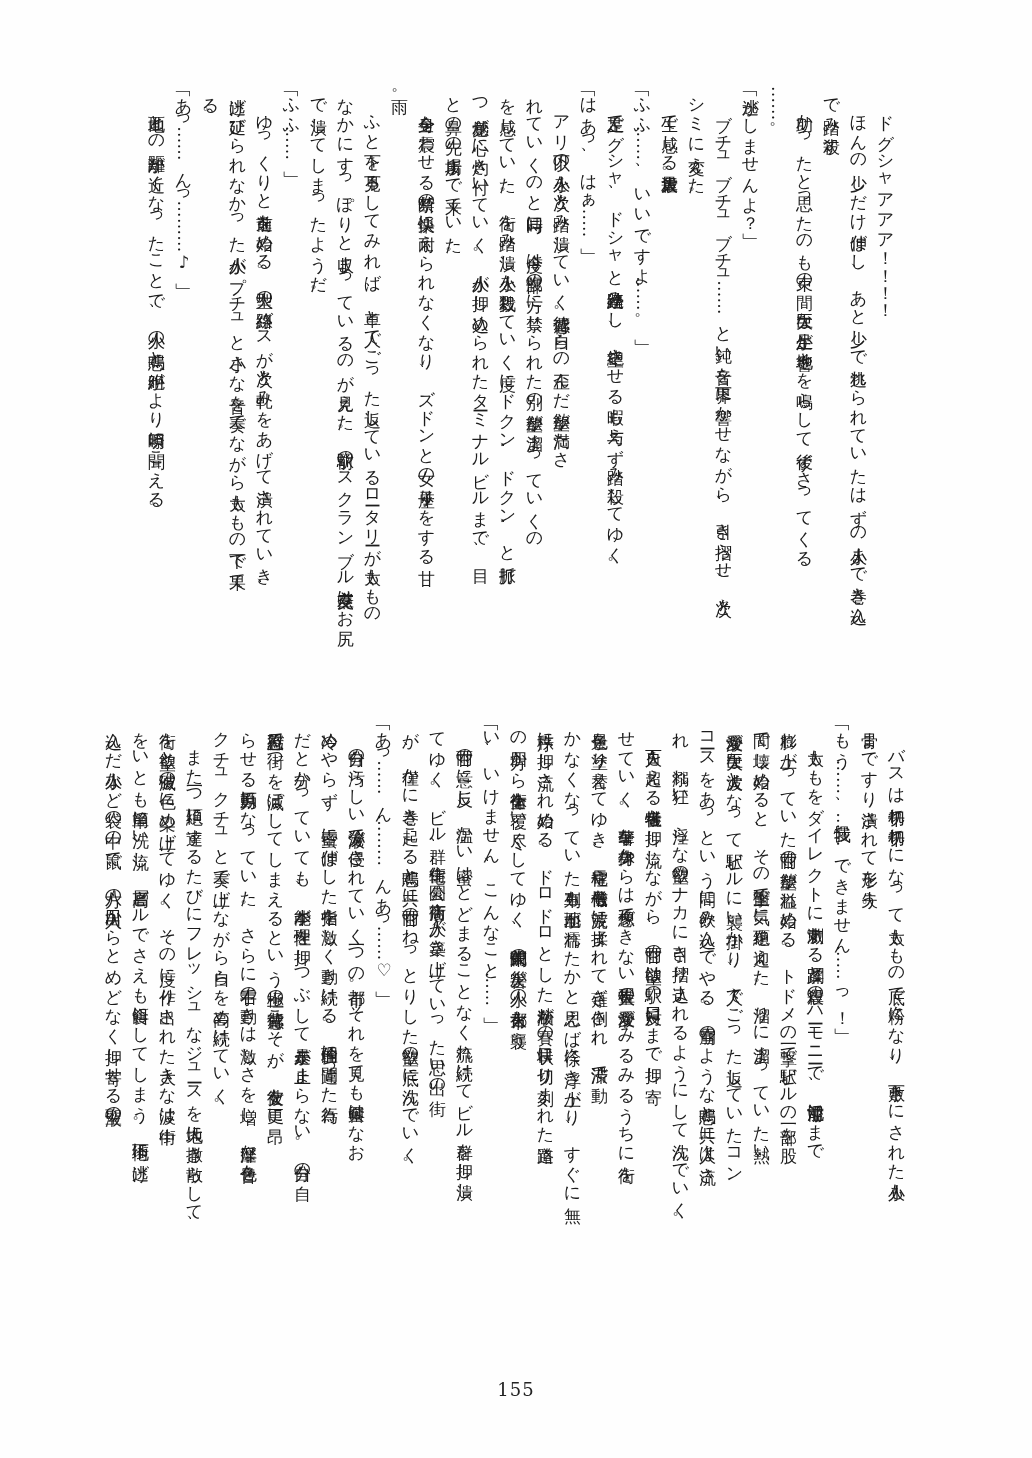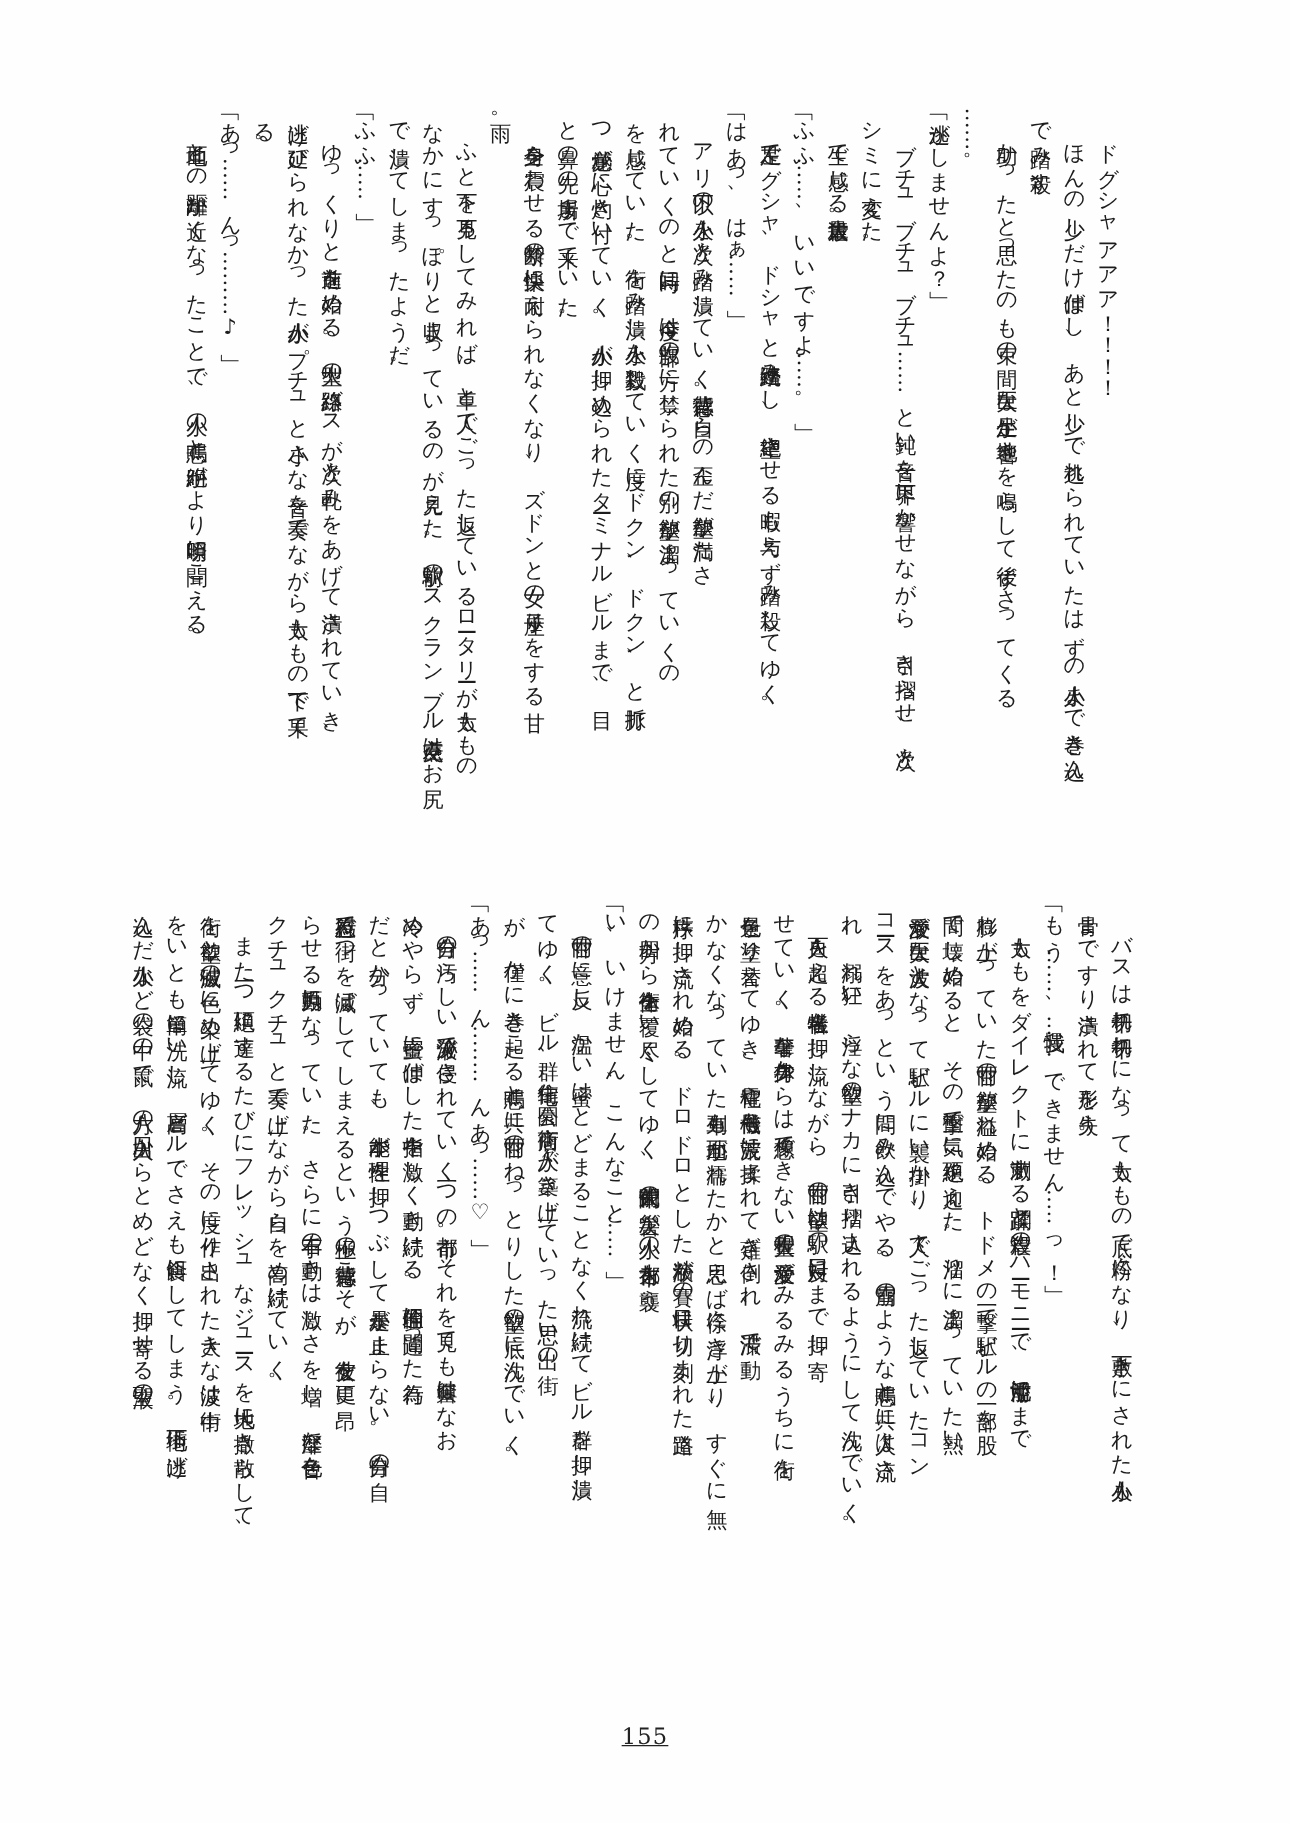--- a/index.html
+++ b/index.html
@@ -44,21 +44,20 @@
   }
   .page-number {
     position: absolute;
     bottom: 58px;
     left: 0;
     width: 100%;
     text-align: center;
     font-size: 18px;
     letter-spacing: 1px;
     color: #222222;
-    text-decoration: underline;
   }
 </style>
 </head>
 <body>
 
 <div class="page">
 
   <div class="vblock block-top">
       <div class="tline indent">ドグシャアアア！！！！</div>
       <div class="tline indent">ほんの少しだけ伸ばし、あと少しで逃れられていたはずの小人まで巻き込ん</div>

